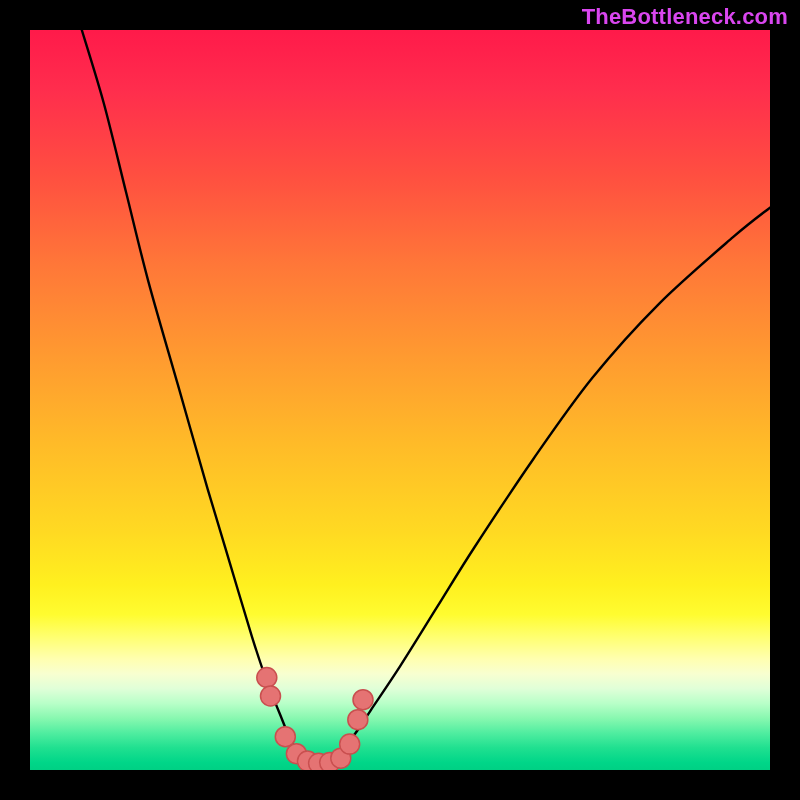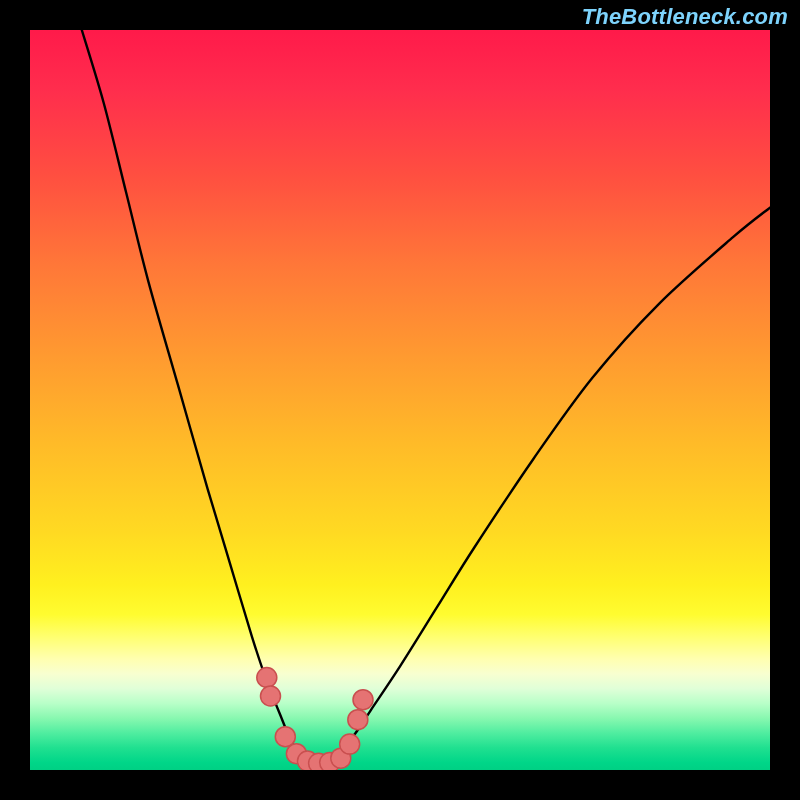--- a/index.html
+++ b/index.html
@@ -52,23 +52,22 @@
       #00d084 100%
     );
   }
   .watermark {
     position: absolute;
     top: 4px;
     right: 12px;
     font-family: Arial, Helvetica, sans-serif;
     font-size: 22px;
     font-weight: 600;
-    color: #7dd3fc;
+    color: #d946ef;
     letter-spacing: 0.2px;
-    font-style: italic;
   }
   svg.curves {
     position: absolute;
     left: 0;
     top: 0;
     width: 100%;
     height: 100%;
   }
 </style>
 </head>

